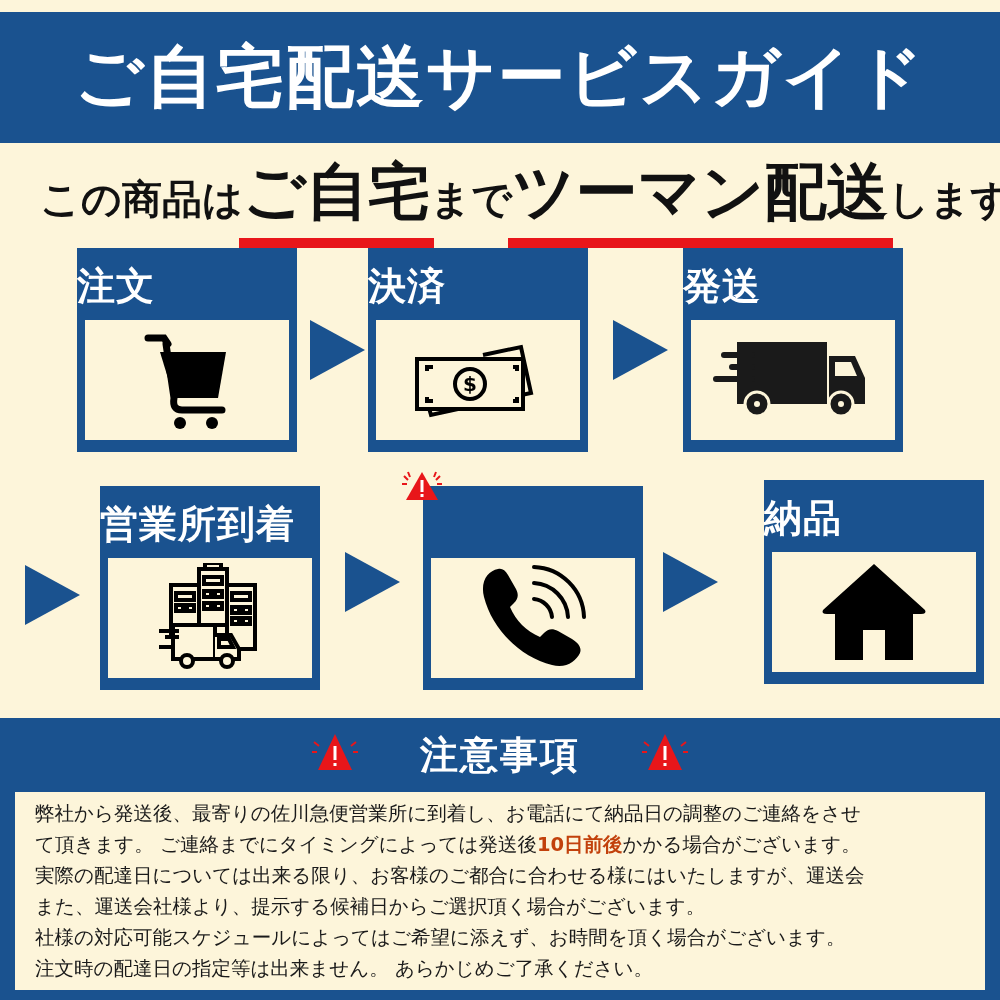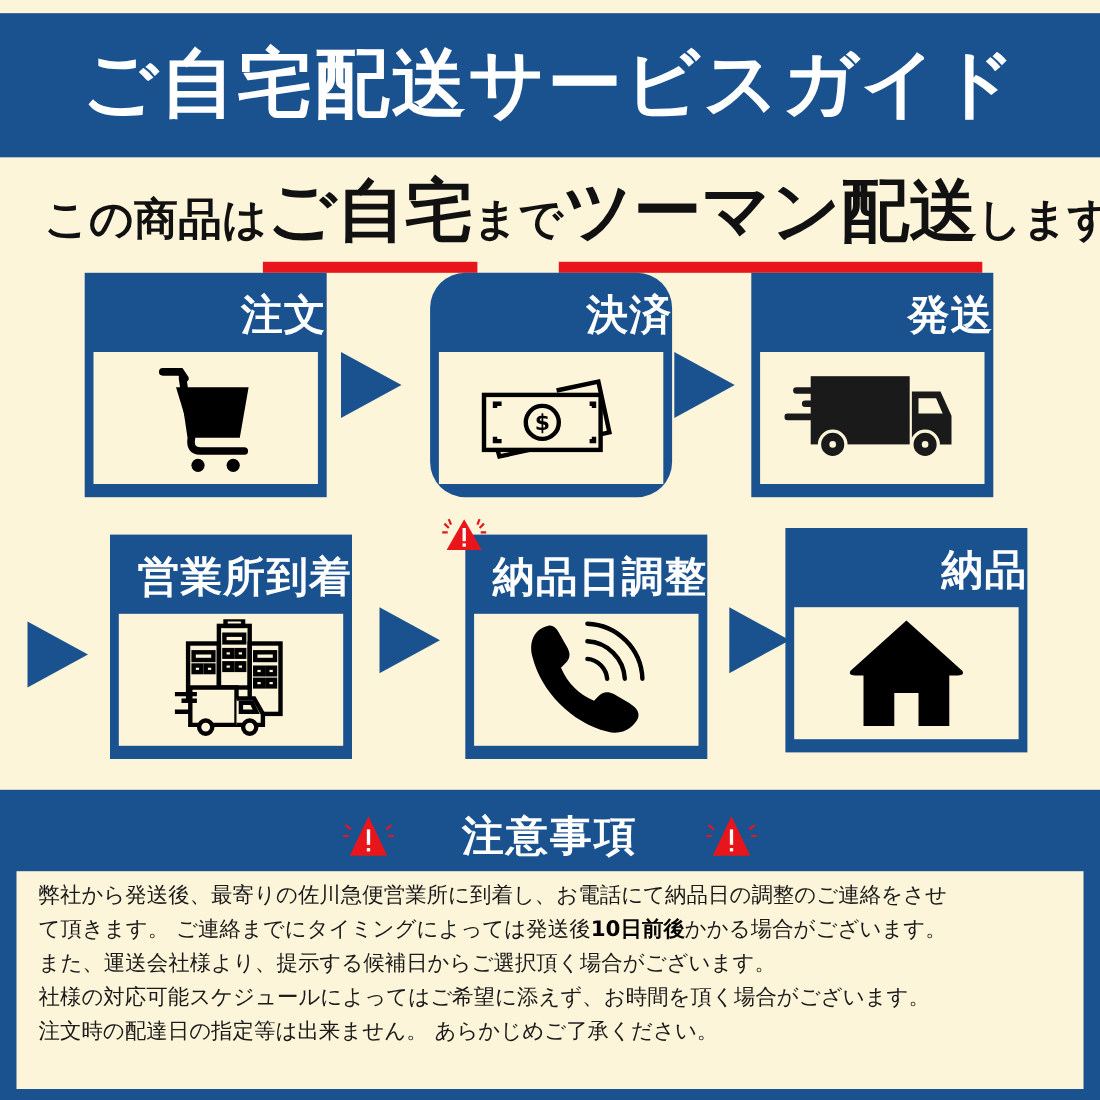--- a/index.html
+++ b/index.html
@@ -10,33 +10,33 @@
   .top-banner { left: 0; top: 12px; width: 1000px; height: 131px; background: #1a528f; }
   .top-title { position: absolute; left: 0; right: 0; top: 22px; text-align: center; color: #fff; font-size: 68px; font-weight: bold; letter-spacing: 2px; line-height: 86px; }
 
   .subline { left: 0; top: 150px; width: 1000px; height: 80px; text-align: center; font-weight: bold; color: #111; white-space: nowrap; padding-left: 40px; }
   .subline span { display: inline-block; vertical-align: baseline; }
   .sub-small { font-size: 40px; }
   .sub-big { font-size: 62px; position: relative; }
   .underline { position: absolute; left: -4px; right: -4px; bottom: -14px; height: 10px; background: #e8161a; }
 
   .step { position: absolute; width: 220px; height: 204px; background: #1a528f; }
-  .step-label { position: absolute; left: 0; right: 0; top: 10px; height: 56px; text-align: right; color: #fff; font-size: 38px; font-weight: bold; line-height: 56px; letter-spacing: 1px; }
+  .step-label { position: absolute; left: 0; right: 0; top: 10px; height: 56px; text-align: left; color: #fff; font-size: 38px; font-weight: bold; line-height: 56px; letter-spacing: 1px; }
   .step-inner { position: absolute; left: 8px; right: 8px; top: 72px; bottom: 12px; background: #fdf5da; display: flex; align-items: center; justify-content: center; }
 
   .arrow { position: absolute; width: 0; height: 0; border-top: 30px solid transparent; border-bottom: 30px solid transparent; border-left: 55px solid #1a528f; }
 
   .warn-small { position: absolute; }
 
   .notice { left: 0; top: 718px; width: 1000px; height: 282px; background: #1a528f; }
-  .notice-head { position: absolute; left: 0; right: 0; top: 12px; height: 60px; display: flex; align-items: center; justify-content: center; gap: 60px; }
+  .notice-head { position: absolute; left: 0; right: 0; top: 12px; height: 60px; display: flex; align-items: flex-start; justify-content: center; gap: 60px; }
   .notice-title { color: #fff; font-size: 38px; font-weight: bold; letter-spacing: 2px; }
   .notice-body { position: absolute; left: 15px; top: 74px; width: 970px; height: 198px; background: #fdf5da; padding: 6px 20px 0 20px; }
   .notice-line { font-size: 19.5px; line-height: 31px; color: #1a1a1a; white-space: nowrap; }
-  .hl { color: #000000; font-weight: bold; }
+  .hl { color: #c2410c; font-weight: bold; }
 </style>
 </head>
 <body>
 
 <div class="abs top-banner">
   <div class="top-title">ご自宅配送サービスガイド</div>
 </div>
 
 <div class="abs subline">
   <span class="sub-small">この商品は</span><span class="sub-big"><span>ご自宅</span><i class="underline"></i></span><span class="sub-small">まで</span><span class="sub-big"><span>ツーマン配送</span><i class="underline"></i></span><span class="sub-small">します</span>
@@ -50,21 +50,21 @@
       <path d="M18 22 H84 L76 68 H32 Z" fill="#000"></path>
       <path d="M24 14 L32 68 Q30 80 40 80 H80" stroke="#000" stroke-width="7" fill="none" stroke-linecap="round"></path>
       <circle cx="38" cy="93" r="6" fill="#000"></circle>
       <circle cx="70" cy="93" r="6" fill="#000"></circle>
     </svg>
   </div>
 </div>
 
 <div class="arrow" style="left:310px; top:320px;"></div>
 
-<div class="step" style="left:391px; top:248px;border-radius:32px;">
+<div class="step" style="left:368px; top:248px;">
   <div class="step-label">決済</div>
   <div class="step-inner">
     <svg width="130" height="90" viewBox="0 0 130 90">
       <g fill="none" stroke="#000" stroke-width="4">
         <path d="M14 66 L18 80 L118 58 L108 12 L70 20"></path>
         <rect x="4" y="24" width="106" height="50" fill="#fdf5da"></rect>
         <path d="M14 36 V32 H20 M14 62 V66 H20 M100 32 H104 V36 M100 66 H104 V62"></path>
         <circle cx="57" cy="49" r="15"></circle>
       </g>
       <text x="57" y="56" text-anchor="middle" font-size="20" font-weight="bold" font-family="DejaVu Sans, sans-serif" fill="#000">$</text>
@@ -125,21 +125,20 @@
         <circle cx="32" cy="98" r="6" fill="#fdf5da"></circle>
         <circle cx="72" cy="98" r="6" fill="#fdf5da"></circle>
       </g>
     </svg>
   </div>
 </div>
 
 <div class="arrow" style="left:345px; top:552px;"></div>
 
 <div class="step" style="left:423px; top:486px;">
-  <div class="step-label">納品日調整</div>
   <div class="step-inner">
     <svg width="110" height="110" viewBox="0 0 110 110">
       <path d="M20 6 C10 8 2 18 6 34 C14 66 42 94 74 102 C88 106 98 98 102 90 C104 84 100 80 94 76 L80 68 C74 65 70 66 66 70 L62 74 C48 68 38 58 32 44 L36 40 C40 36 41 32 38 26 L30 12 C27 7 24 5 20 6 Z" fill="#000"></path>
       <g fill="none" stroke="#000" stroke-width="4" stroke-linecap="round">
         <path d="M56 4 A52 52 0 0 1 106 54"></path>
         <path d="M56 20 A36 36 0 0 1 90 54"></path>
         <path d="M56 36 A20 20 0 0 1 74 54"></path>
       </g>
     </svg>
   </div>
@@ -147,21 +146,21 @@
 
 <svg class="warn-small" style="left:400px; top:470px;" width="44" height="34" viewBox="0 0 44 34">
   <path d="M22 2 L38 30 H6 Z" fill="#e8161a"></path>
   <rect x="20.5" y="10" width="3" height="12" fill="#fff"></rect>
   <rect x="20.5" y="24" width="3" height="3" fill="#fff"></rect>
   <path d="M4 6 L8 10 M2 14 H7 M40 6 L36 10 M42 14 H37 M8 2 L10 7 M36 2 L34 7" stroke="#e8161a" stroke-width="2"></path>
 </svg>
 
 <div class="arrow" style="left:663px; top:552px;"></div>
 
-<div class="step" style="left:714px; top:480px;">
+<div class="step" style="left:764px; top:480px;">
   <div class="step-label">納品</div>
   <div class="step-inner">
     <svg width="110" height="100" viewBox="0 0 110 100">
       <path d="M55 2 L106 48 Q108 52 102 52 H94 V98 H66 V68 H44 V98 H16 V52 H8 Q2 52 4 48 Z" fill="#000"></path>
     </svg>
   </div>
 </div>
 
 <div class="abs notice">
   <div class="notice-head">
@@ -175,17 +174,18 @@
     <svg width="50" height="44" viewBox="0 0 50 44">
       <path d="M25 4 L42 40 H8 Z" fill="#e8161a"></path>
       <rect x="23.5" y="16" width="3" height="14" fill="#fff"></rect>
       <rect x="23.5" y="33" width="3" height="3" fill="#fff"></rect>
       <path d="M4 12 L9 16 M2 22 H7 M46 12 L41 16 M48 22 H43" stroke="#e8161a" stroke-width="2"></path>
     </svg>
   </div>
   <div class="notice-body">
     <div class="notice-line">弊社から発送後、最寄りの佐川急便営業所に到着し、お電話にて納品日の調整のご連絡をさせ</div>
     <div class="notice-line"><span>て頂きます。 ご連絡までにタイミングによっては発送後</span><span class="hl">10日前後</span><span>かかる場合がございます。</span></div>
+    <div class="notice-line"> 実際の配達日については出来る限り、お客様のご都合に合わせる様にはいたしますが、運送会</div>
     <div class="notice-line">また、運送会社様より、提示する候補日からご選択頂く場合がございます。</div>
     <div class="notice-line">社様の対応可能スケジュールによってはご希望に添えず、お時間を頂く場合がございます。</div>
     <div class="notice-line"> 注文時の配達日の指定等は出来ません。 あらかじめご了承ください。</div>
   </div>
 </div>
 
 </body></html>

